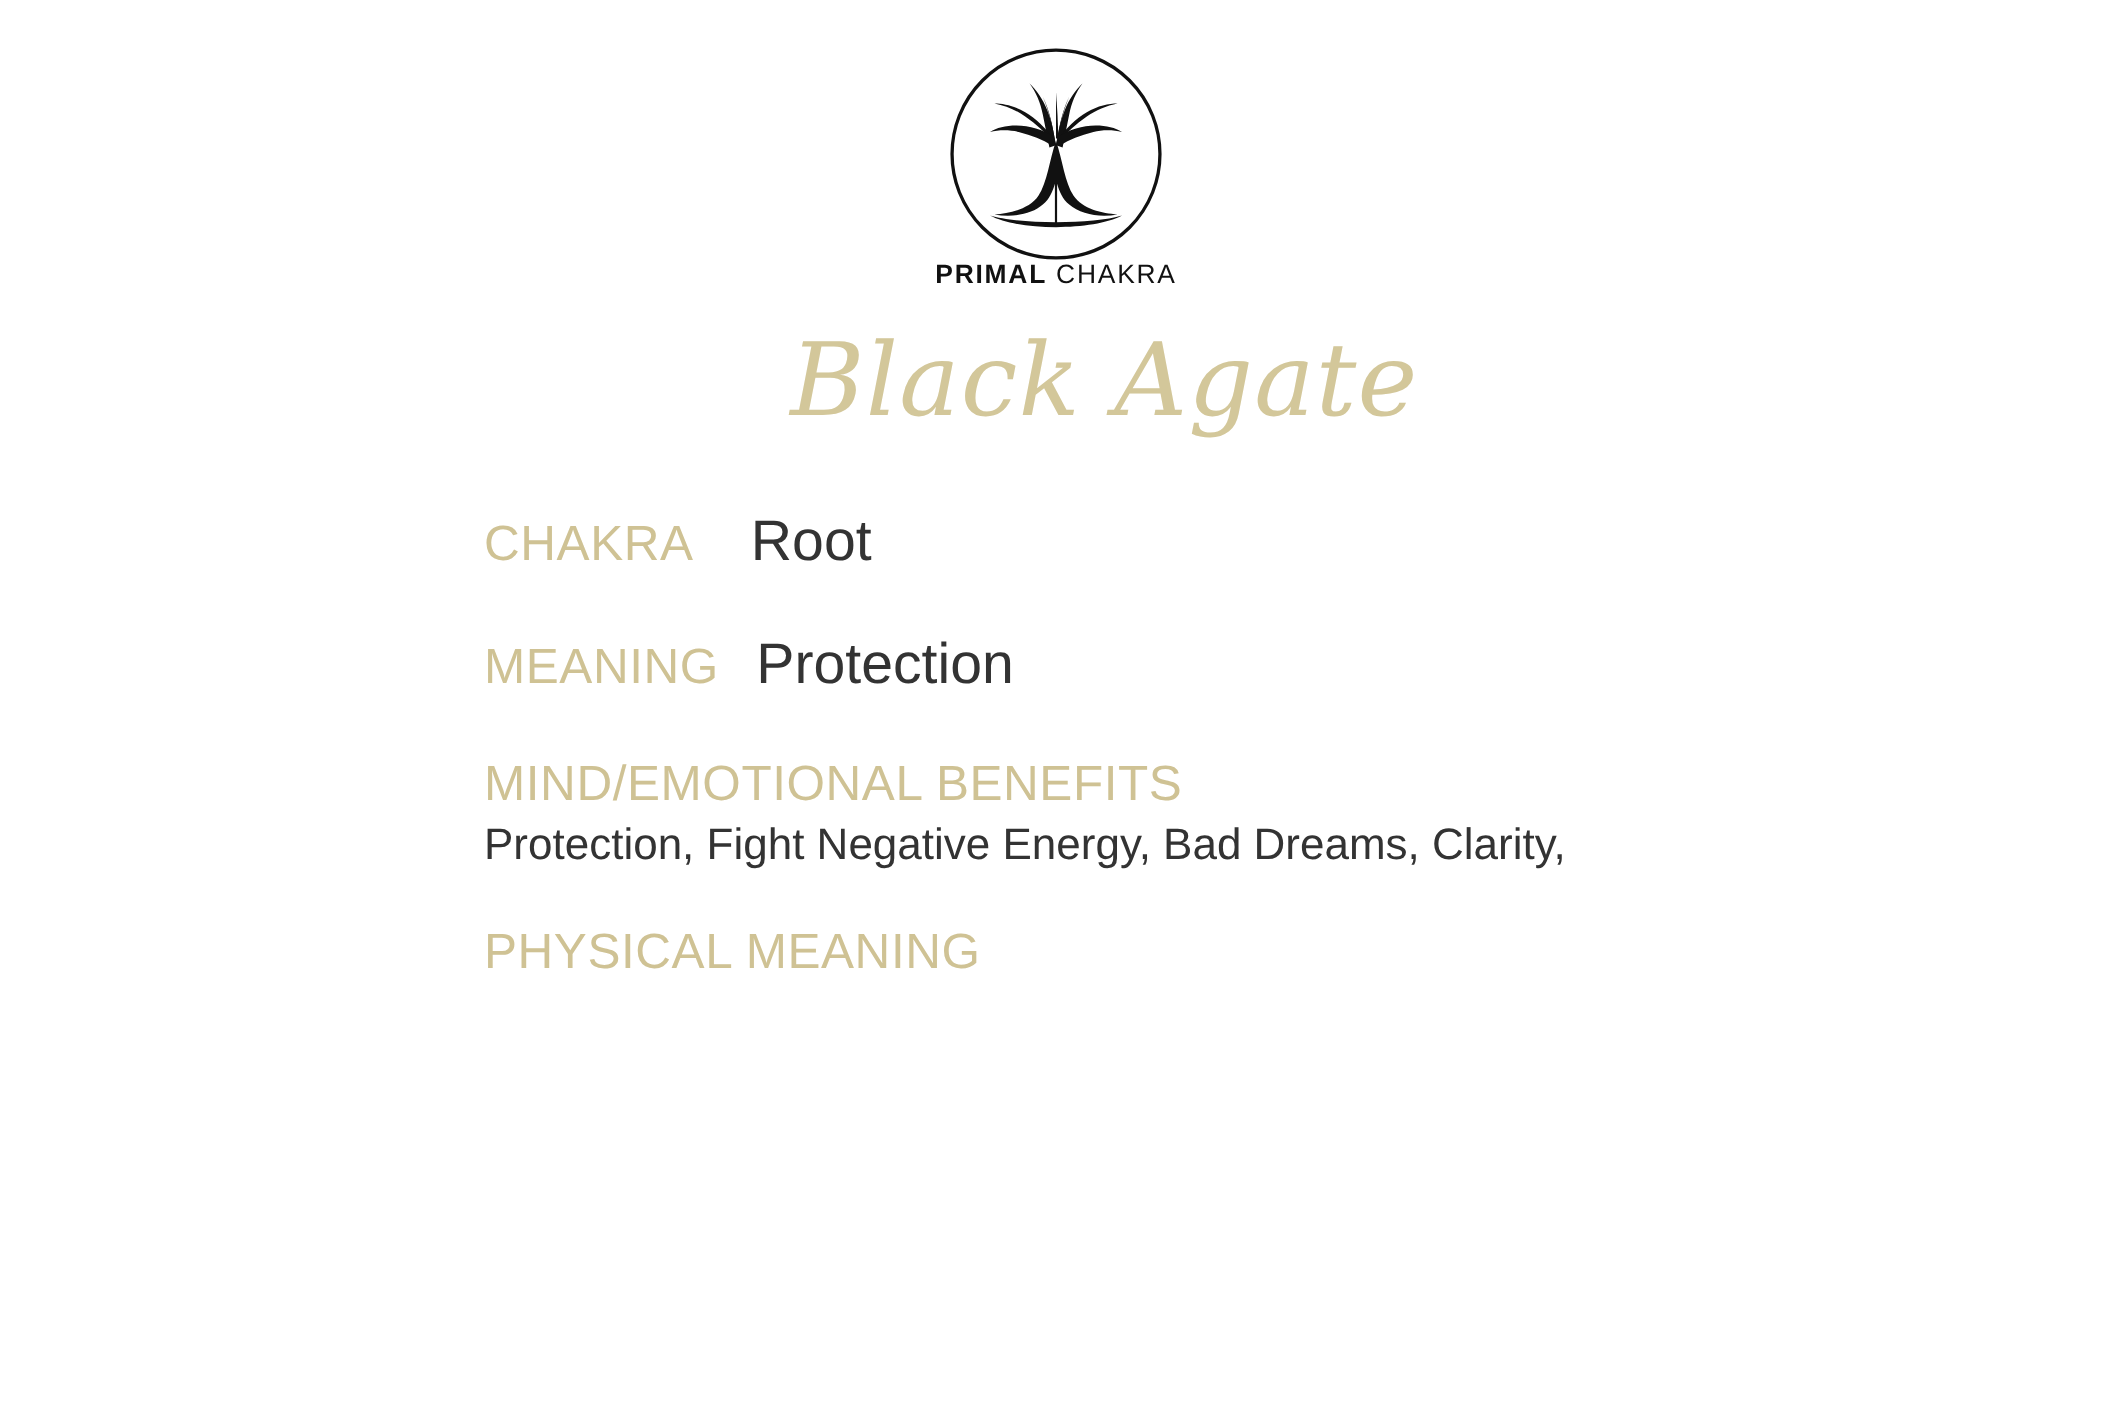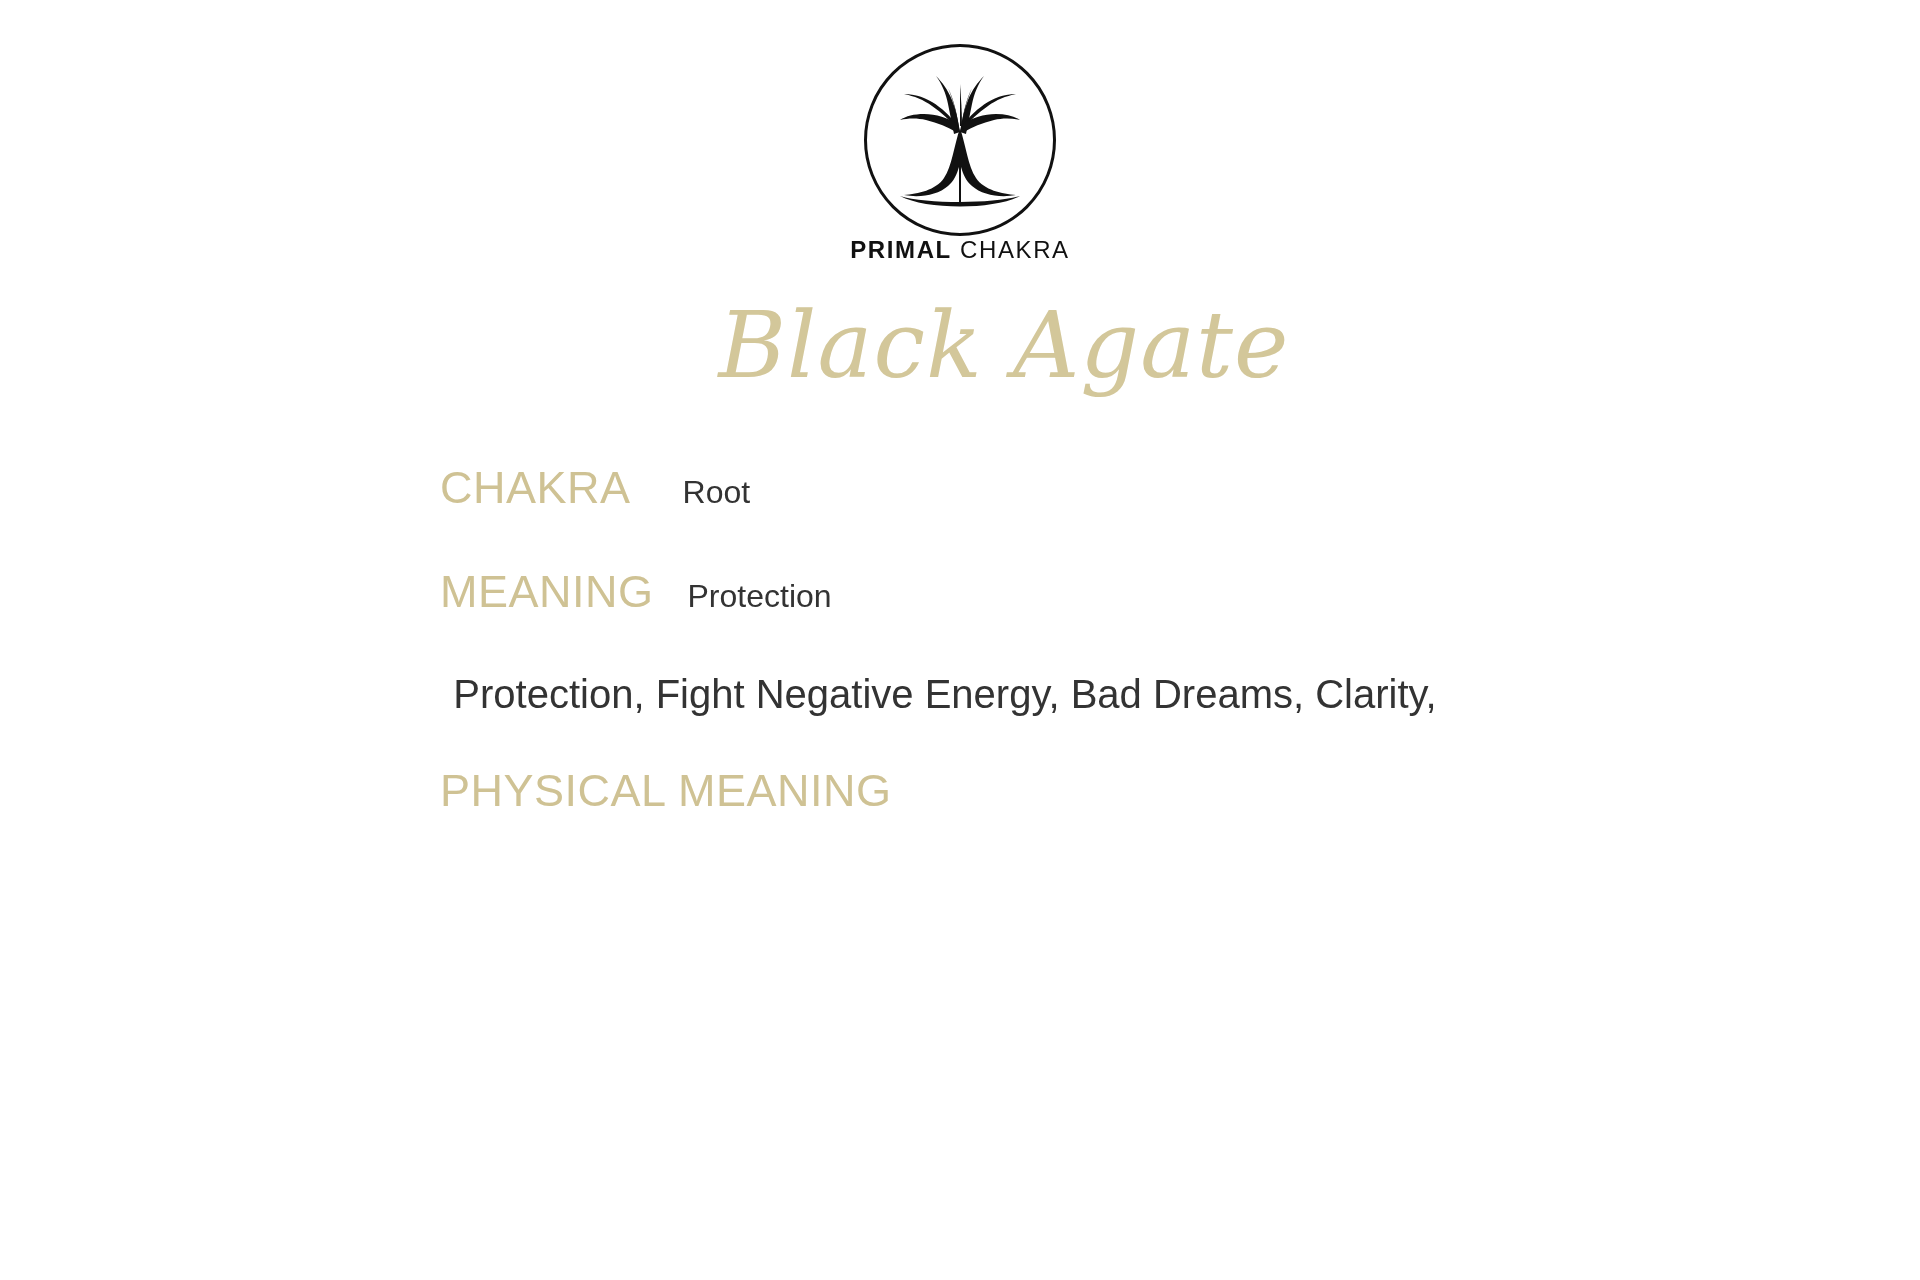--- a/index.html
+++ b/index.html
@@ -90,21 +90,21 @@
   }
   .label-gold {
     color: #cfc294;
     font-size: 45px;
     font-weight: 400;
     letter-spacing: 0.5px;
     white-space: nowrap;
   }
   .value-dark {
     color: #333333;
-    font-size: 32px;
+    font-size: 52px;
     font-weight: 400;
     white-space: nowrap;
   }
   .row-inline .value-dark {
     margin-left: 52px;
   }
   .row-inline.meaning .value-dark {
     margin-left: 34px;
   }
 
@@ -113,21 +113,20 @@
   }
   .block .label-gold {
     display: block;
     margin-bottom: 6px;
   }
   .block .body-text {
     color: #333333;
     font-size: 40px;
     line-height: 1.22;
     max-width: 1010px;
-    text-align: center;
   }
   .block.physical .body-text {
     padding-left: 4px;
     max-width: 1050px;
   }
 </style>
 </head>
 <body>
 
 <div class="page">
@@ -166,20 +165,21 @@
       <span class="label-gold">CHAKRA</span>
       <span class="value-dark">Root</span>
     </div>
 
     <div class="row-inline meaning">
       <span class="label-gold">MEANING</span>
       <span class="value-dark">Protection</span>
     </div>
 
     <div class="block mind">
+      <span class="label-gold">MIND/EMOTIONAL BENEFITS</span>
       <div class="body-text">Protection, Fight Negative Energy,  Bad Dreams, Clarity,</div>
     </div>
 
     <div class="block physical">
       <span class="label-gold">PHYSICAL MEANING</span>
     </div>
 
   </div>
 </div>
 

